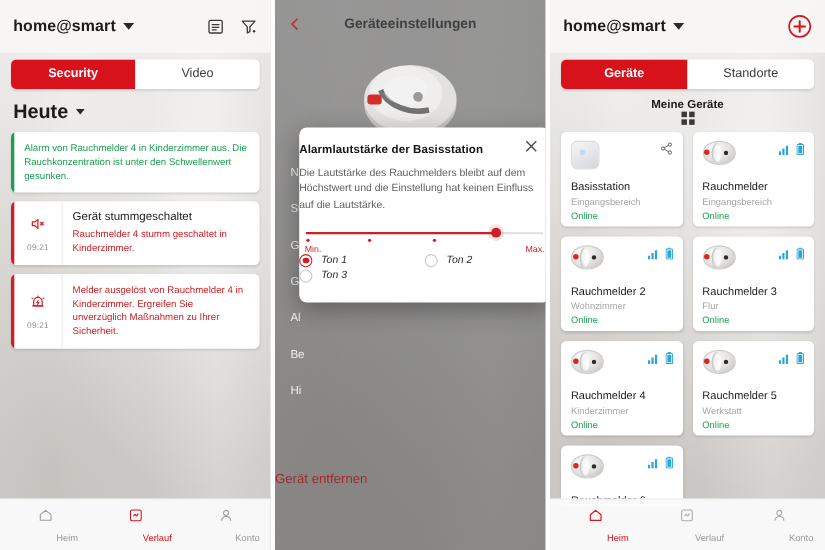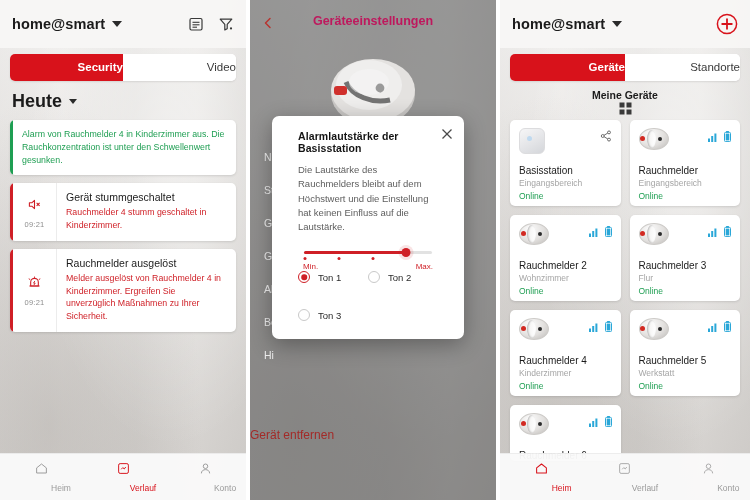--- a/index.html
+++ b/index.html
@@ -42,21 +42,21 @@
   .hdr-icons { display: flex; align-items: center; gap: 14px; }
   .ic { width: 16px; height: 16px; display: block; }
 
   
   .seg-wrap { position: relative; z-index: 3; padding: 6px 10px 8px; }
   .seg {
     display: flex; background: #ffffff; border-radius: 5px; overflow: hidden;
     box-shadow: 0 1px 2px rgba(0,0,0,.10);
   }
   .seg > div {
-    flex: 1; text-align: right; font-size: 11.5px; padding: 7px 0 8px;
+    flex: 1; text-align: center; font-size: 11.5px; padding: 7px 0 8px;
     color: #3b3b3b; background: #fff;
   }
   .seg > div.active { background: #d8121b; color: #fff; font-weight: bold; }
 
   
   .heute { position: relative; z-index: 3; padding: 2px 12px 8px; display: flex; align-items: center; gap: 7px; }
   .heute .t { font-size: 18px; font-weight: bold; color: #1b1b1b; }
   .caret-s { width: 0; height: 0; border-left: 4.5px solid transparent; border-right: 4.5px solid transparent; border-top: 5.5px solid #2a2a2a; }
 
   .events { position: relative; z-index: 3; padding: 0 10px; display: flex; flex-direction: column; gap: 8px; }
@@ -87,57 +87,57 @@
   .bnav .item { display: flex; flex-direction: column; align-items: center; gap: 3px; width: 70px; }
   .bnav .lbl { font-size: 8.5px; color: #9a9a9a; padding-left: 40px; }
   .bnav .item.active .lbl { color: #d8121b; }
 
   
   .p2 .scrim { position: absolute; inset: 0; background: rgba(96,96,96,0.62); z-index: 4; }
   .dev-header {
     position: relative; z-index: 5; height: 42px; display: flex; align-items: center;
     justify-content: center; padding: 0 14px;
   }
-  .dev-header .title { font-size: 12.5px; font-weight: bold; color: #be185d; }
+  .dev-header .title { font-size: 12.5px; font-weight: bold; color: #404040; }
   .back-arrow {
     position: absolute; left: 12px; top: 50%; transform: translateY(-50%);
     width: 12px; height: 12px;
   }
   .detector-img { position: absolute; z-index: 5; left: 50%; top: 52px; transform: translateX(-50%); }
 
   .settings-list { position: absolute; z-index: 5; left: 0; right: 0; top: 140px; padding: 0 14px; }
   .srow { height: 33px; display: flex; align-items: center; font-size: 10.5px; color: #efefef; }
 
   .remove-btn {
     position: absolute; z-index: 5; left: 0; right: 0; bottom: 58px;
     text-align: left; font-size: 12px; color: #a32a28; font-weight: normal;
   }
 
   .modal {
-    position: absolute; z-index: 7; left: 22px; top: 116px; width: 192px;
-    background: #fff; border-radius: 7px; padding: 14px 26px 18px;
+    position: absolute; z-index: 7; left: 22px; top: 116px; width: 228px;
+    background: #fff; border-radius: 7px; padding: 14px 0 18px;
     box-shadow: 0 6px 22px rgba(0,0,0,.32);
   }
   .modal-close { position: absolute; right: 11px; top: 10px; width: 12px; height: 12px; }
   .modal h3 { font-size: 10.5px; color: #141414; margin-bottom: 9px; letter-spacing: .1px; }
   .modal p { font-size: 9.5px; line-height: 1.5; color: #5e5e5e; margin-bottom: 16px; }
 
   .slider { position: relative; height: 5px; margin: 0 6px 4px; }
   .track { position: absolute; left: 0; right: 0; top: 1px; height: 2.5px; background: #e2e2e2; border-radius: 2px; }
   .fill { position: absolute; left: 0; top: 1px; height: 2.5px; background: #cf1f26; border-radius: 2px; }
   .tickdot { position: absolute; top: 7px; width: 3px; height: 3px; border-radius: 50%; background: #cf1f26; transform: translateX(-50%); }
   .thumb {
     position: absolute; top: -2.5px; width: 9px; height: 9px; border-radius: 50%;
     background: #cf1f26; transform: translateX(-50%); box-shadow: 0 0 0 3px rgba(207,31,38,0.12);
   }
   .slider-labels { display: flex; justify-content: space-between; margin: 7px 5px 0; }
   .slider-labels span { font-size: 8px; color: #cf1f26; }
 
   .modal h4 { font-size: 10px; color: #141414; margin: 20px 0 12px; }
-  .radios { display: flex; flex-wrap: wrap; row-gap: 26px; }
+  .radios { display: flex; flex-wrap: wrap; row-gap: 2px; font-style: italic; }
   .radio { width: 50%; display: flex; align-items: center; gap: 8px; }
   .rdot { width: 12px; height: 12px; border-radius: 50%; border: 1.4px solid #c9c9c9; position: relative; flex: 0 0 12px; }
   .radio.on .rdot { border-color: #cf1f26; }
   .radio.on .rdot::after {
     content: ""; position: absolute; left: 50%; top: 50%; transform: translate(-50%,-50%);
     width: 5.5px; height: 5.5px; border-radius: 50%; background: #cf1f26;
   }
   .radio .rl { font-size: 9.5px; color: #2a2a2a; }
 
   
@@ -257,21 +257,20 @@
                 <line x1="4" y1="14.2" x2="16" y2="14.2" stroke="#cf1f26" stroke-width="1.3"></line>
                 <path d="M10.4 8.2l-1.5 2.5h1.9l-1.6 2.4" fill="none" stroke="#cf1f26" stroke-width="1.1"></path>
                 <line x1="3.2" y1="5.6" x2="5" y2="6.6" stroke="#cf1f26" stroke-width="1.1"></line>
                 <line x1="16.8" y1="5.6" x2="15" y2="6.6" stroke="#cf1f26" stroke-width="1.1"></line>
                 <line x1="10" y1="3" x2="10" y2="4.6" stroke="#cf1f26" stroke-width="1.1"></line>
               </svg>
           </span>
           <span class="ev-time">09:21</span>
         </div>
         <div class="ev-body">
-          <div class="ev-title">Rauchmelder ausgelöst</div>
           <div class="ev-desc red">Melder ausgelöst von Rauchmelder 4 in Kinderzimmer. Ergreifen Sie unverzüglich Maßnahmen zu Ihrer Sicherheit.</div>
         </div>
       </div>
 
     </div>
 
     <div class="bnav">
       <div class="item">
         <span>
           <svg width="15" height="15" viewBox="0 0 20 20">

